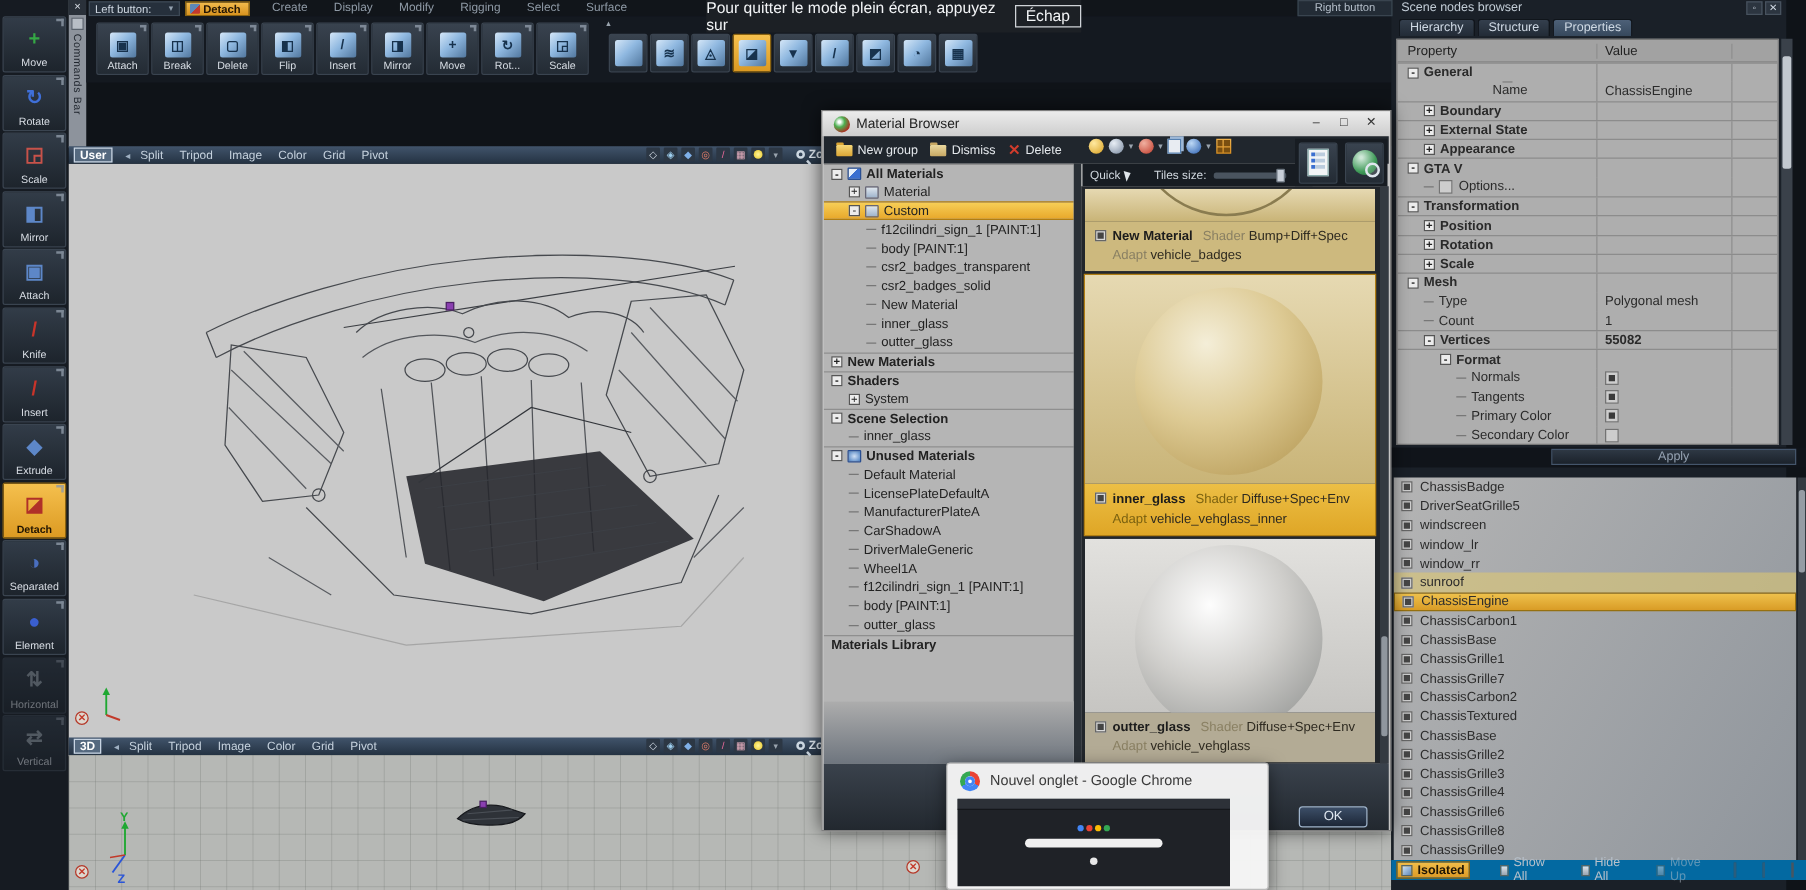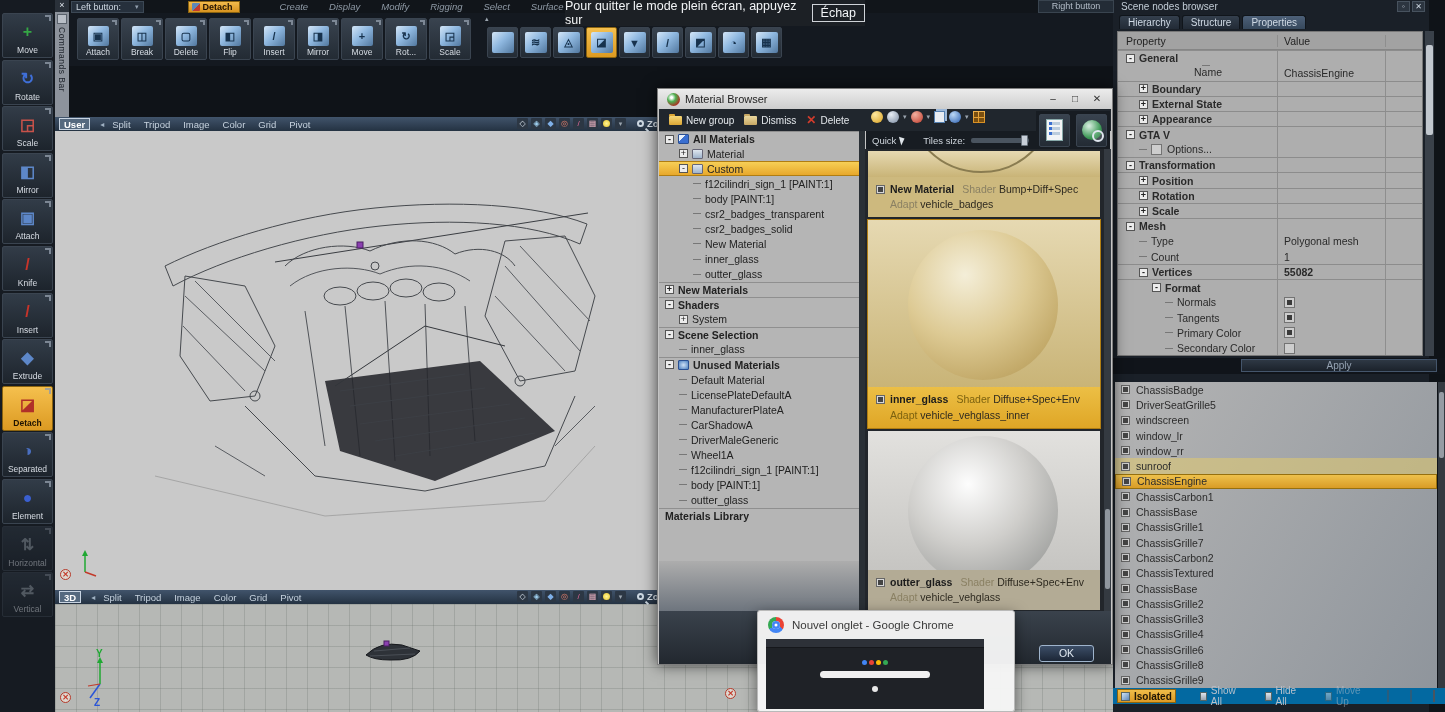--- a/index.html
+++ b/index.html
@@ -18,26 +18,26 @@
   .tool-btn.active .tool-label{color:#201402;font-weight:bold;}
   .tool-btn.disabled{opacity:.45;}
 
   
   #commands-bar{position:absolute;left:55px;top:0;width:14px;height:118px;background:#8d939c;}
   .cb-close{height:12px;background:#2a313a;color:#dfe5ec;font-size:9px;line-height:11px;text-align:center;cursor:pointer;}
   .cb-dock{height:10px;margin:2px 2px;background:#b8bec6;border:1px solid #5a626c;}
   .cb-text{writing-mode:vertical-rl;font-size:8.5px;color:#20262e;margin:3px auto 0 auto;letter-spacing:.5px;}
 
   
-  #menu-row{position:absolute;left:69px;top:0;width:1044px;height:13px;background:#11151a;display:flex;align-items:center;gap:40px;}
+  #menu-row{position:absolute;left:69px;top:0;width:1044px;height:13px;background:#11151a;display:flex;align-items:center;}
   #left-button-dd{height:12px;margin-left:2px;padding:0 4px;background:#26303c;border:1px solid #3c4855;color:#cfd8e2;font-size:9px;display:flex;align-items:center;gap:14px;cursor:pointer;}
   #left-button-dd .caret{font-size:7px;color:#93a0ae;}
   #detach-chip{height:12px;margin-left:4px;padding:0 6px 0 3px;background:linear-gradient(#f2bb4d,#d8931f);border:1px solid #8a6310;color:#241604;font-size:9px;font-weight:bold;display:flex;align-items:center;gap:3px;cursor:pointer;}
   .chip-ic{width:8px;height:8px;background:linear-gradient(135deg,#5d87b8 55%,#c23a2e 55%);border-radius:1px;}
-  #menus{display:flex;gap:21px;font-style:italic;}
+  #menus{display:flex;margin-left:18px;gap:21px;}
   #menus .menu{font-size:9.5px;color:#8f9aa6;cursor:pointer;}
   #right-button{position:absolute;left:1038px;top:0;width:76px;height:13px;background:#232c36;border:1px solid #39444f;
     color:#b4bec9;font-size:9px;text-align:center;line-height:11px;cursor:pointer;z-index:5;}
 
   
   #ribbon{position:absolute;left:69px;top:13px;width:1044px;height:53px;background:#141920;display:flex;}
   #ribbon-btns{display:flex;gap:2px;padding:5px 0 0 8px;}
   .rb-btn{position:relative;width:42px;height:42px;border:1px solid #3a4450;border-radius:2px;background:linear-gradient(#39434f,#232b34);
           display:flex;flex-direction:column;align-items:center;justify-content:flex-end;cursor:pointer;}
   .rb-btn .corner{position:absolute;top:1px;right:1px;width:5px;height:5px;border-top:2px solid #8f9aa8;border-right:2px solid #8f9aa8;opacity:.8;}

